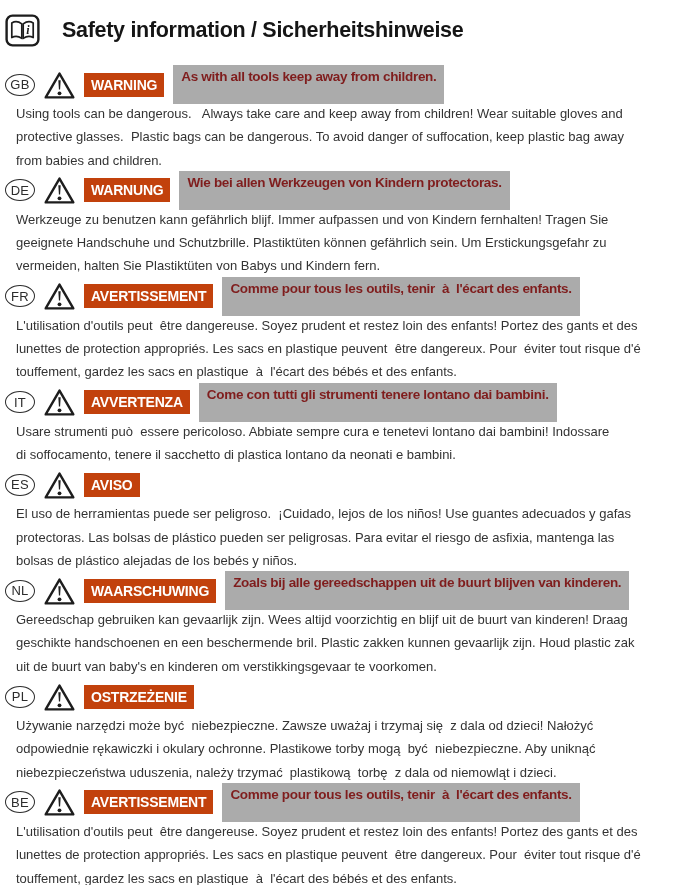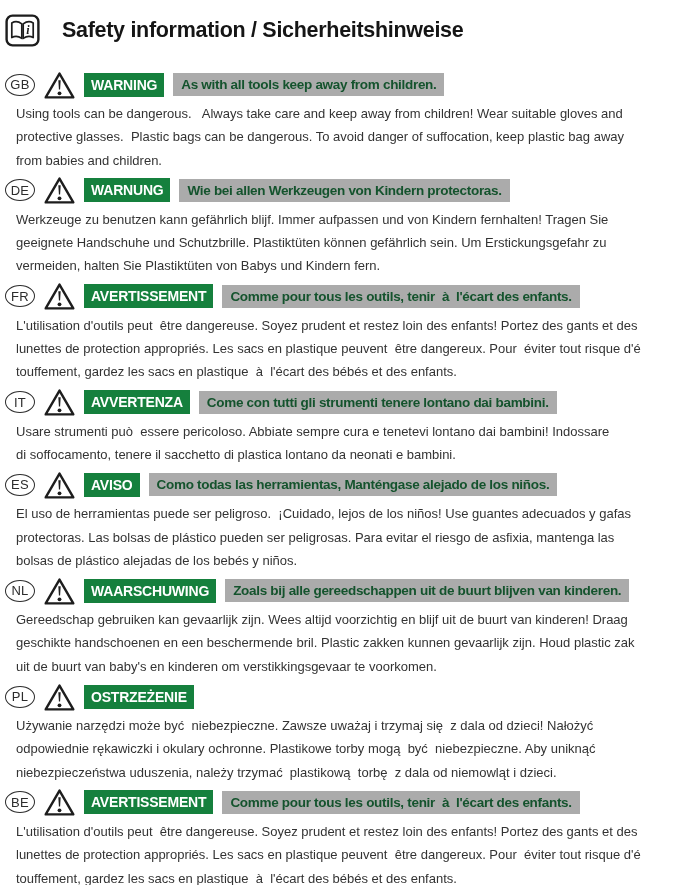--- a/index.html
+++ b/index.html
@@ -26,28 +26,28 @@
   .hrow { display: flex; align-items: center; gap: 9px; height: 25px; margin-bottom: 5px; }
   .oval {
     min-width: 30px; height: 22px; padding: 0 4px; box-sizing: border-box;
     border: 1.6px solid #2c2c2c; border-radius: 50%;
     display: flex; align-items: center; justify-content: center;
     font-size: 13px; color: #2c2c2c; letter-spacing: 0.3px; flex: 0 0 auto;
   }
   .tri { width: 31px; height: 28px; flex: 0 0 auto; }
   .tri svg { display: block; width: 31px; height: 28px; }
   .badge {
-    background: #15803d; color: #ffffff; font-weight: bold;
+    background: #c2410c; color: #ffffff; font-weight: bold;
     font-size: 14px; letter-spacing: -0.2px;
     padding: 4px 7px 4px 7px; white-space: pre; flex: 0 0 auto;
   }
   .headline {
-    background: #ababab; color: #14532d; font-weight: bold;
+    background: #ababab; color: #7f1d1d; font-weight: bold;
     font-size: 13.5px; letter-spacing: -0.3px;
-    padding: 4px 8px 4px 8px; white-space: pre; flex: 0 0 auto;
+    padding: 4px 8px 20px 8px; white-space: pre; flex: 0 0 auto;
   }
   .body-lines { margin-left: 11px; }
   .bl {
     font-size: 13px; line-height: 23.3px; color: #333333;
     white-space: pre; letter-spacing: 0px;
   }
 </style>
 </head>
 <body>
 
@@ -150,21 +150,20 @@
 
     <section class="lang-section">
       <div class="hrow">
         <span class="oval">ES</span>
         <span class="tri">
             <svg viewBox="0 0 31 28">
               <use href="#tri-sym"></use>
             </svg>
           </span>
         <span class="badge">AVISO</span>
-        <span class="headline">Como todas las herramientas, Manténgase alejado de los niños.</span>
       </div>
       <div class="body-lines">
         <div class="bl">El uso de herramientas puede ser peligroso.  ¡Cuidado, lejos de los niños! Use guantes adecuados y gafas</div>
         <div class="bl">protectoras. Las bolsas de plástico pueden ser peligrosas. Para evitar el riesgo de asfixia, mantenga las</div>
         <div class="bl">bolsas de plástico alejadas de los bebés y niños.</div>
       </div>
     </section>
 
     <section class="lang-section">
       <div class="hrow">

